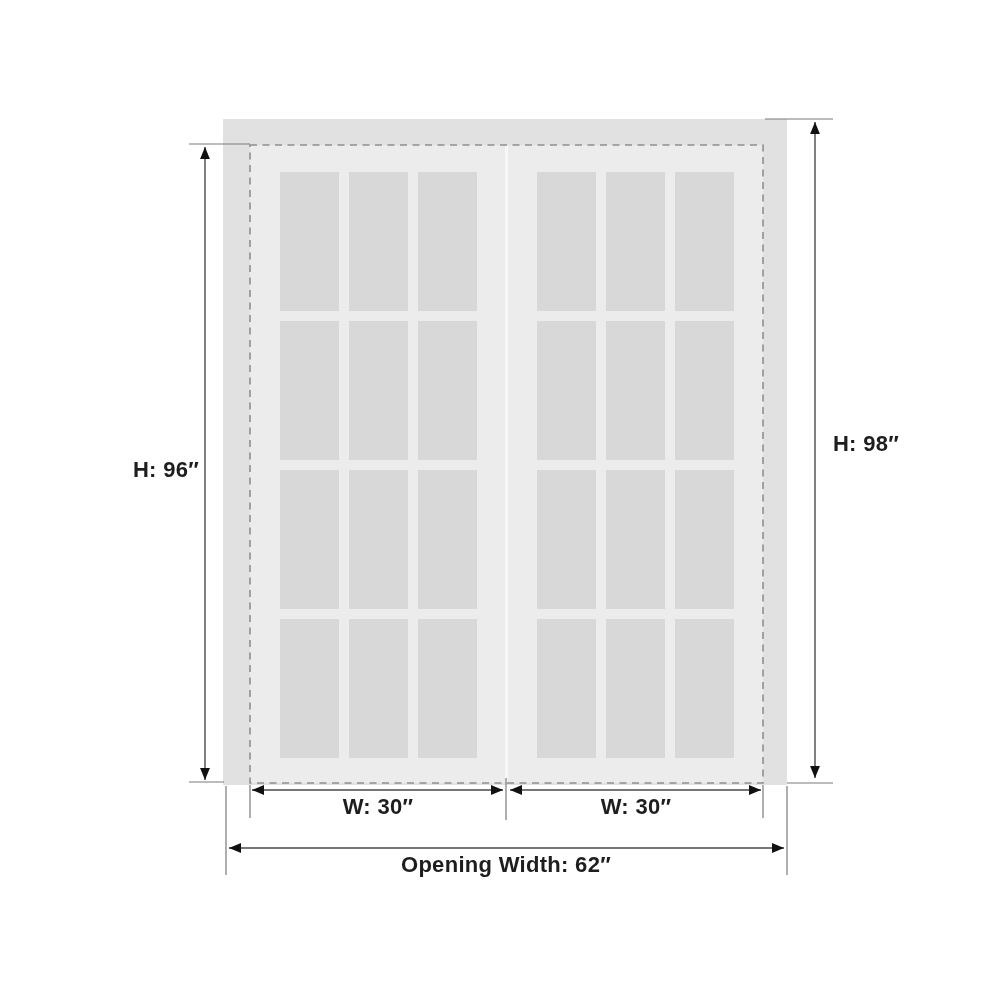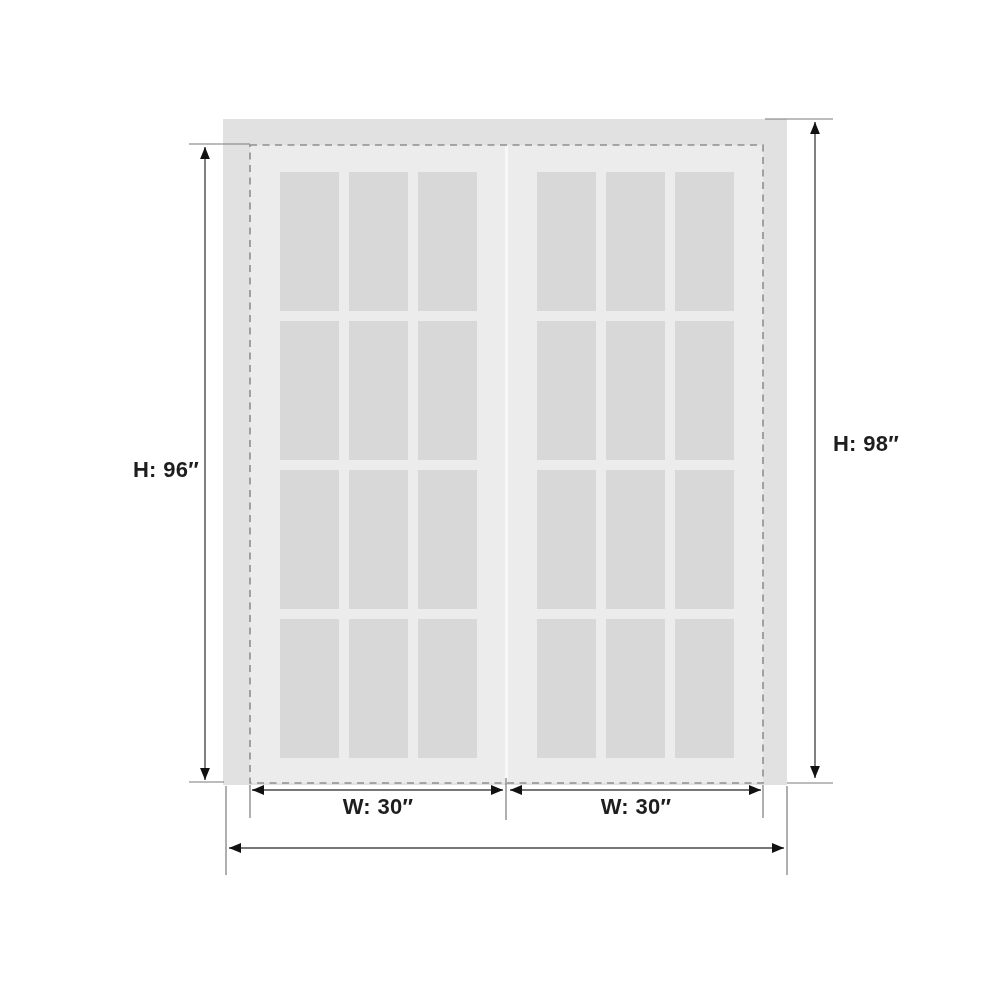--- a/index.html
+++ b/index.html
@@ -113,14 +113,15 @@
   </svg>
 
   <div class="dim-label lbl-door-height">H: 96″</div>
 
   <div class="dim-label lbl-opening-height">H: 98″</div>
 
   <div class="dim-label lbl-w-left">W: 30″</div>
 
   <div class="dim-label lbl-w-right">W: 30″</div>
 
+  <div class="dim-label lbl-opening-width">Opening Width: 62″</div>
 
 </div>
 
 </body></html>

